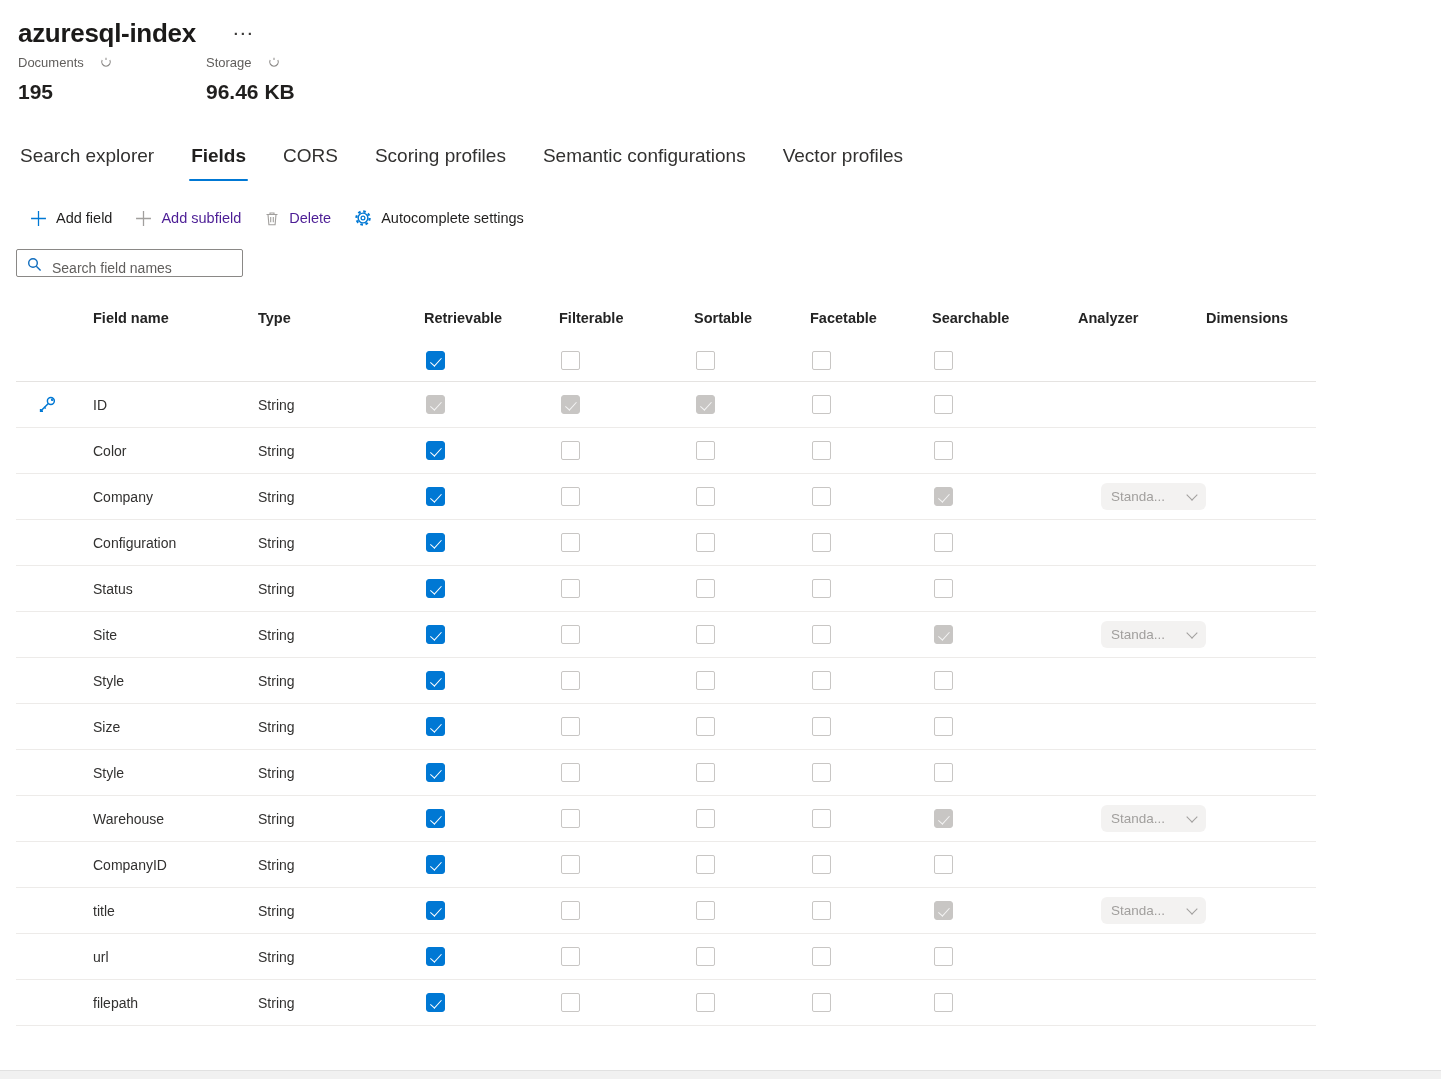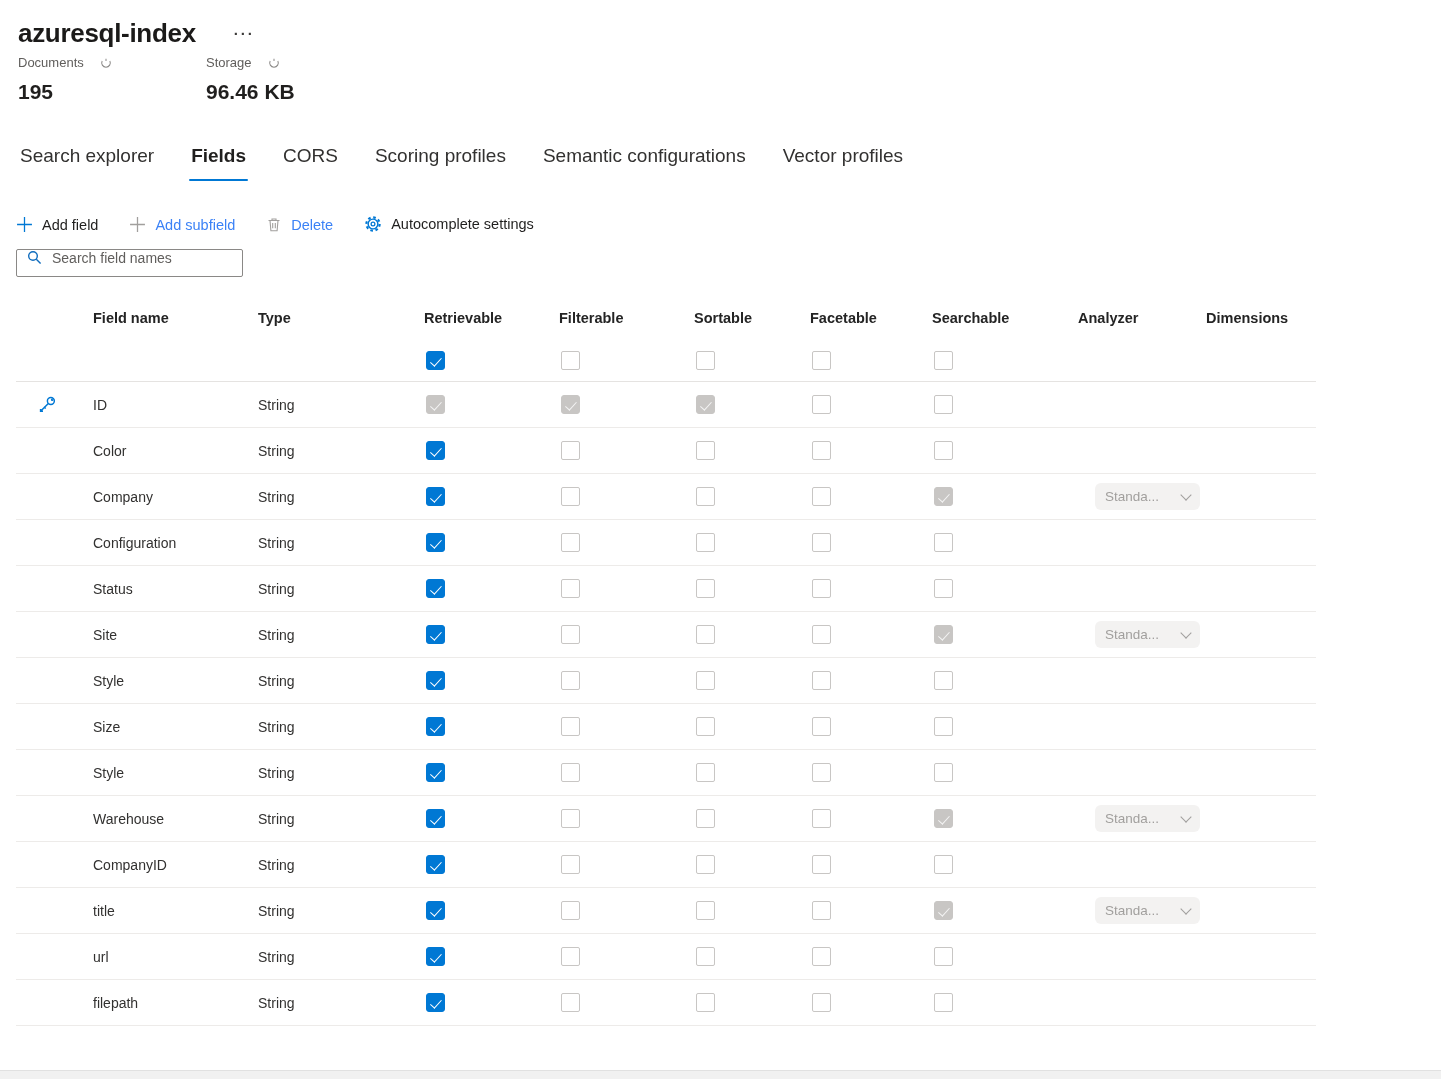--- a/index.html
+++ b/index.html
@@ -9,43 +9,43 @@
   
   .title-row { position:absolute; left:18px; top:18px; display:flex; align-items:center; }
   .page-title { font-size:26px; font-weight:700; color:#1b1a19; letter-spacing:-0.3px; }
   .more-btn { margin-left:36px; font-size:15px; font-weight:700; color:#3b3a39;
     letter-spacing:2px; cursor:pointer; line-height:1; padding:4px 2px; }
 
   
   .stats-row { position:absolute; left:18px; top:55px; display:flex; }
   .stat { margin-right:48px; }
   .stat:first-child { width:140px; }
-  .stat-label-row { display:flex; align-items:center; gap:16px; }
+  .stat-label-row { display:flex; align-items:flex-start; gap:16px; }
   .stat-label { font-size:13px; color:#605e5c; }
   .stat-icon { margin-top:2px; }
   .stat-value { margin-top:10px; font-size:21px; font-weight:600; color:#201f1e; }
 
   
   .tabs-row { position:absolute; left:20px; top:145px; display:flex; gap:37px; }
   .tab { font-size:19px; color:#323130; padding-bottom:14px; position:relative; cursor:pointer; }
   .tab.active { font-weight:700; color:#201f1e; }
   .tab.active::after { content:""; position:absolute; left:-2px; right:-2px; bottom:0;
     height:2.5px; background:#0078d4; border-radius:2px; }
 
   
-  .toolbar-row { position:absolute; left:16px; top:203px; display:flex; align-items:flex-end; gap:31px; height:30px; }
+  .toolbar-row { position:absolute; left:30px; top:203px; display:flex; align-items:center; gap:23px; height:30px; }
   .tb-item { display:flex; align-items:center; gap:9px; cursor:pointer; color:#0078d4; }
   .tb-item .tb-label { font-size:14.5px; color:#201f1e; }
   .tb-item.disabled { cursor:default; color:#a19f9d; }
-  .tb-item.disabled .tb-label { color:#3b82f6; }
+  .tb-item.disabled .tb-label { color:#4c1d95; }
   .tb-item svg { display:block; }
 
   
   .searchbox { position:absolute; left:16px; top:249px; width:227px; height:28px;
-    border:1px solid #8a8886; border-radius:2px; display:flex; align-items:flex-start;
+    border:1px solid #8a8886; border-radius:2px; display:flex; align-items:flex-end;
     padding:0 8px 0 10px; background:#fff; }
   .searchbox input { border:none; outline:none; flex:1; font-size:14px; margin-left:10px;
     font-family:"Liberation Sans", sans-serif; color:#201f1e; background:transparent; }
   .searchbox input::placeholder { color:#605e5c; }
 
   
   .table { position:absolute; left:16px; top:300px; width:1300px; }
   .grid { display:grid; grid-template-columns:60px 165px 166px 135px 135px 116px 122px 146px 128px 127px; }
   .hcell { font-size:14.5px; font-weight:700; color:#242424; padding-left:17px; }
   .thead { height:40px; align-items:start; padding-top:10px; }
@@ -57,21 +57,21 @@
   
   .cb { width:19px; height:19px; margin-left:2px; border:1px solid #c8c6c4; border-radius:2px;
     background:#fff; position:relative; cursor:pointer; }
   .cb.checked { background:#0078d4; border-color:#0078d4; border-radius:3px; }
   .cb.checked::after { content:""; position:absolute; left:6px; top:2.5px; width:4.5px; height:10px;
     border:solid #fff; border-width:0 1.8px 1.8px 0; transform:rotate(42deg); }
   .cb.checked.disabled { background:#c8c6c4; border-color:#c8c6c4; cursor:default; }
   .cb.checked.disabled::after { border-color:#f4f4f4; }
 
   
-  .analyzer-dd { width:105px; height:27px; margin-left:17px; background:#f3f2f1; border-radius:6px;
+  .analyzer-dd { width:105px; height:27px; margin-left:23px; background:#f3f2f1; border-radius:6px;
     display:flex; align-items:center; justify-content:space-between; padding:0 10px; cursor:pointer; }
   .dd-text { font-size:13.5px; color:#a19f9d; }
   .dd-chevron { width:8px; height:8px; border:solid #a19f9d; border-width:0 1.4px 1.4px 0;
     transform:rotate(45deg); margin-top:-4px; }
 
   
   .hscroll { position:absolute; left:0; bottom:0; width:1441px; height:9px; background:#f1f1f1;
     border-top:1px solid #e1e1e1; }
 </style>
 </head>

